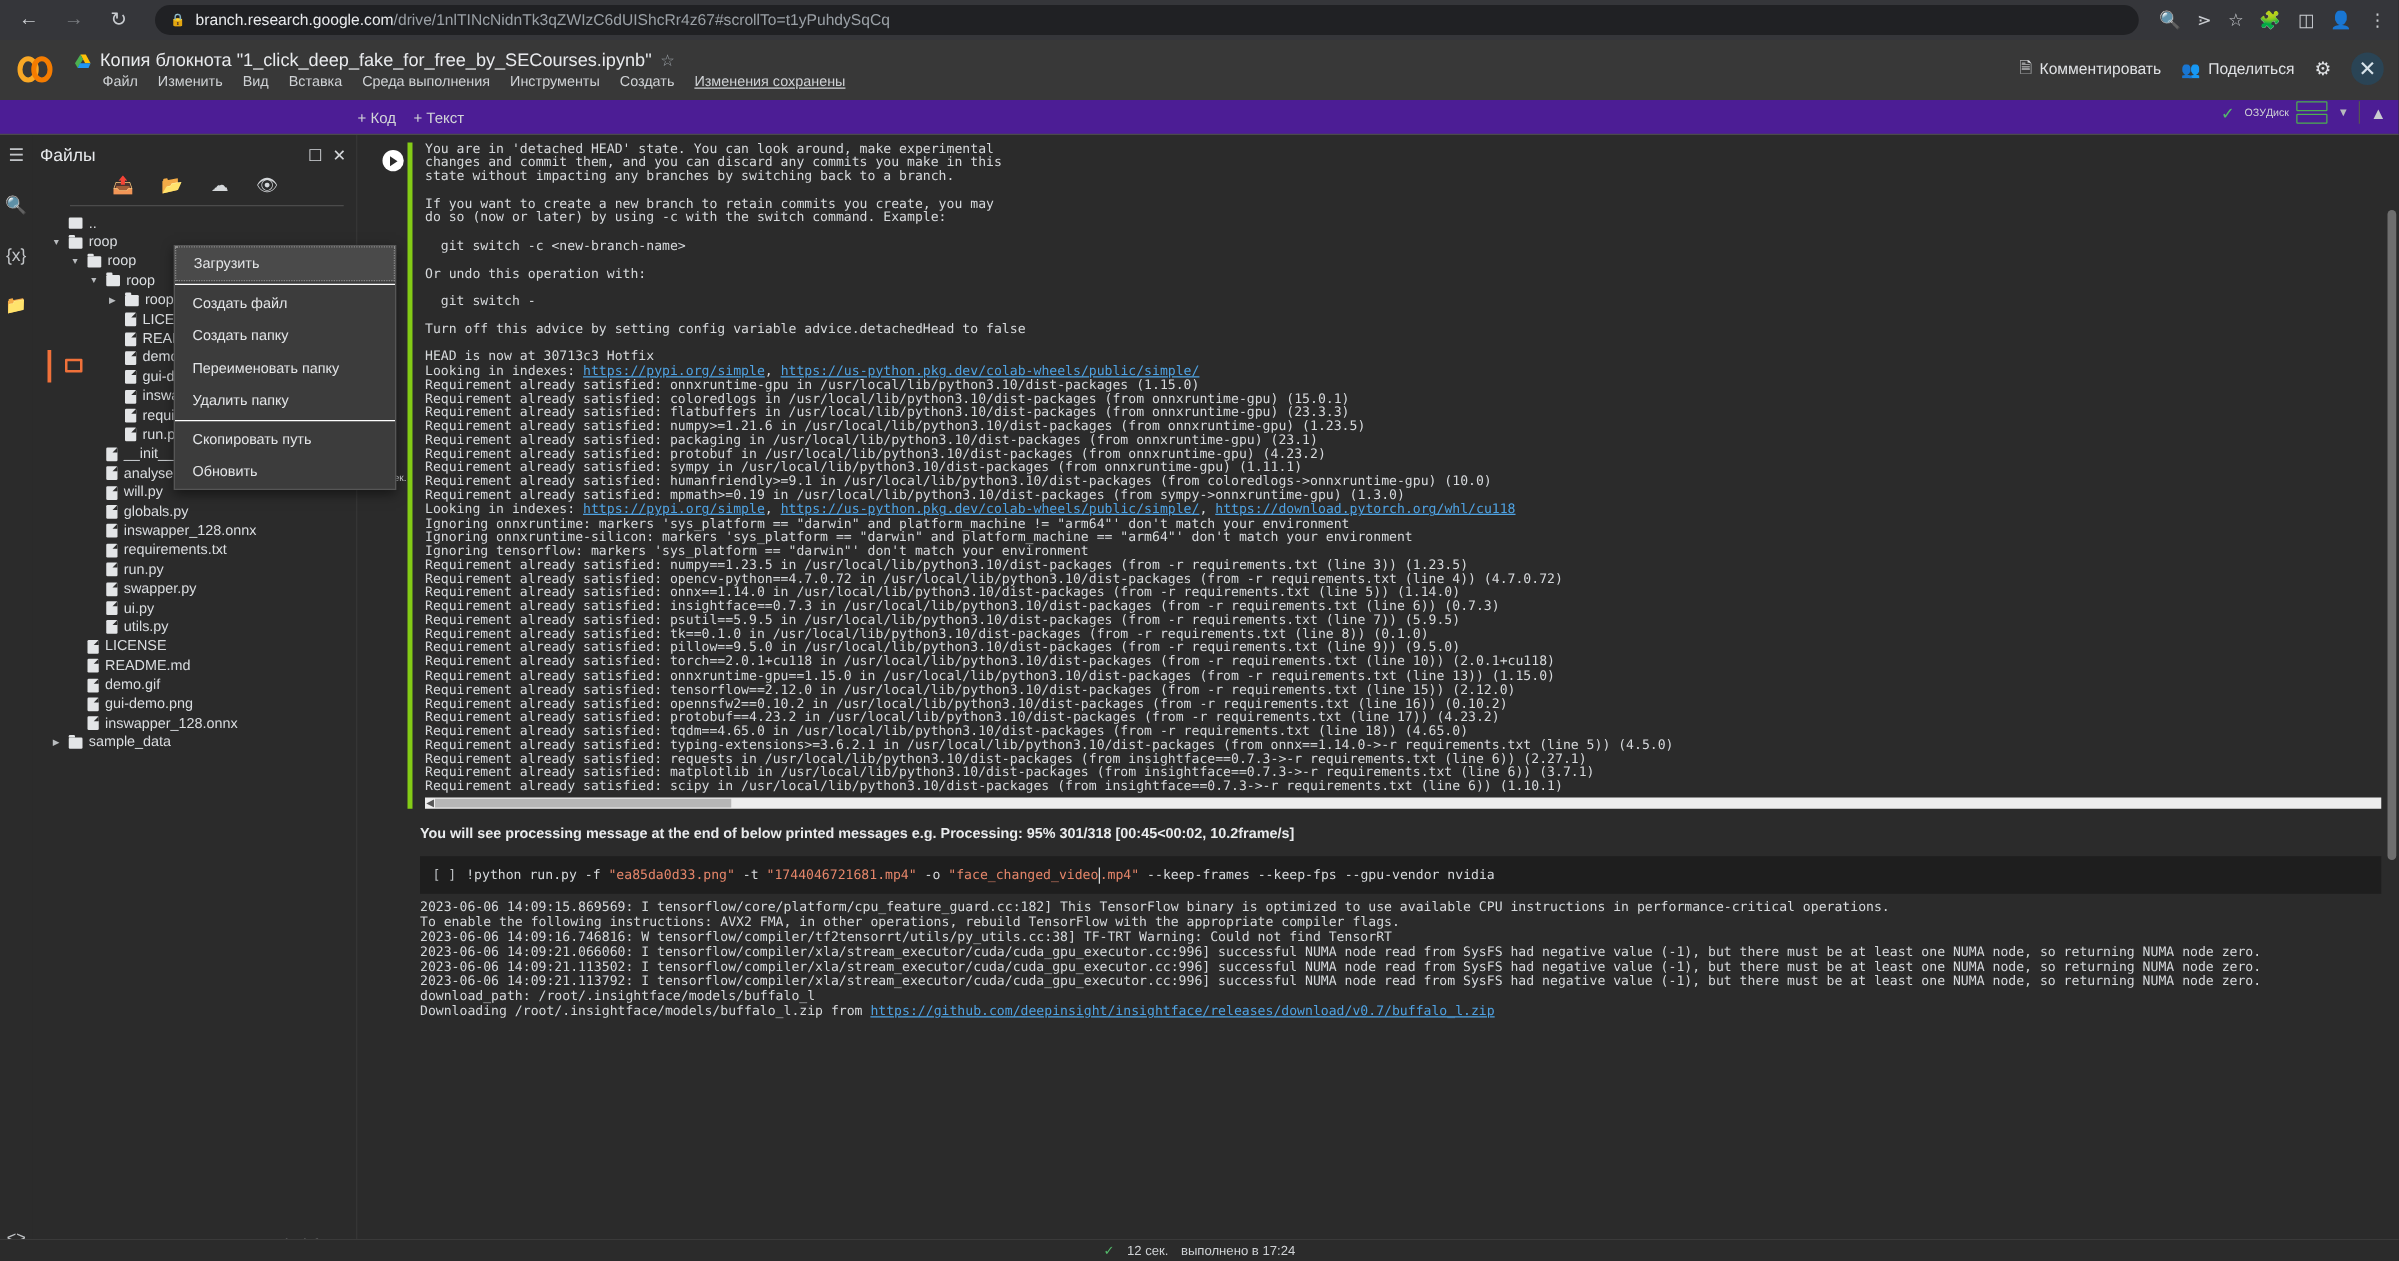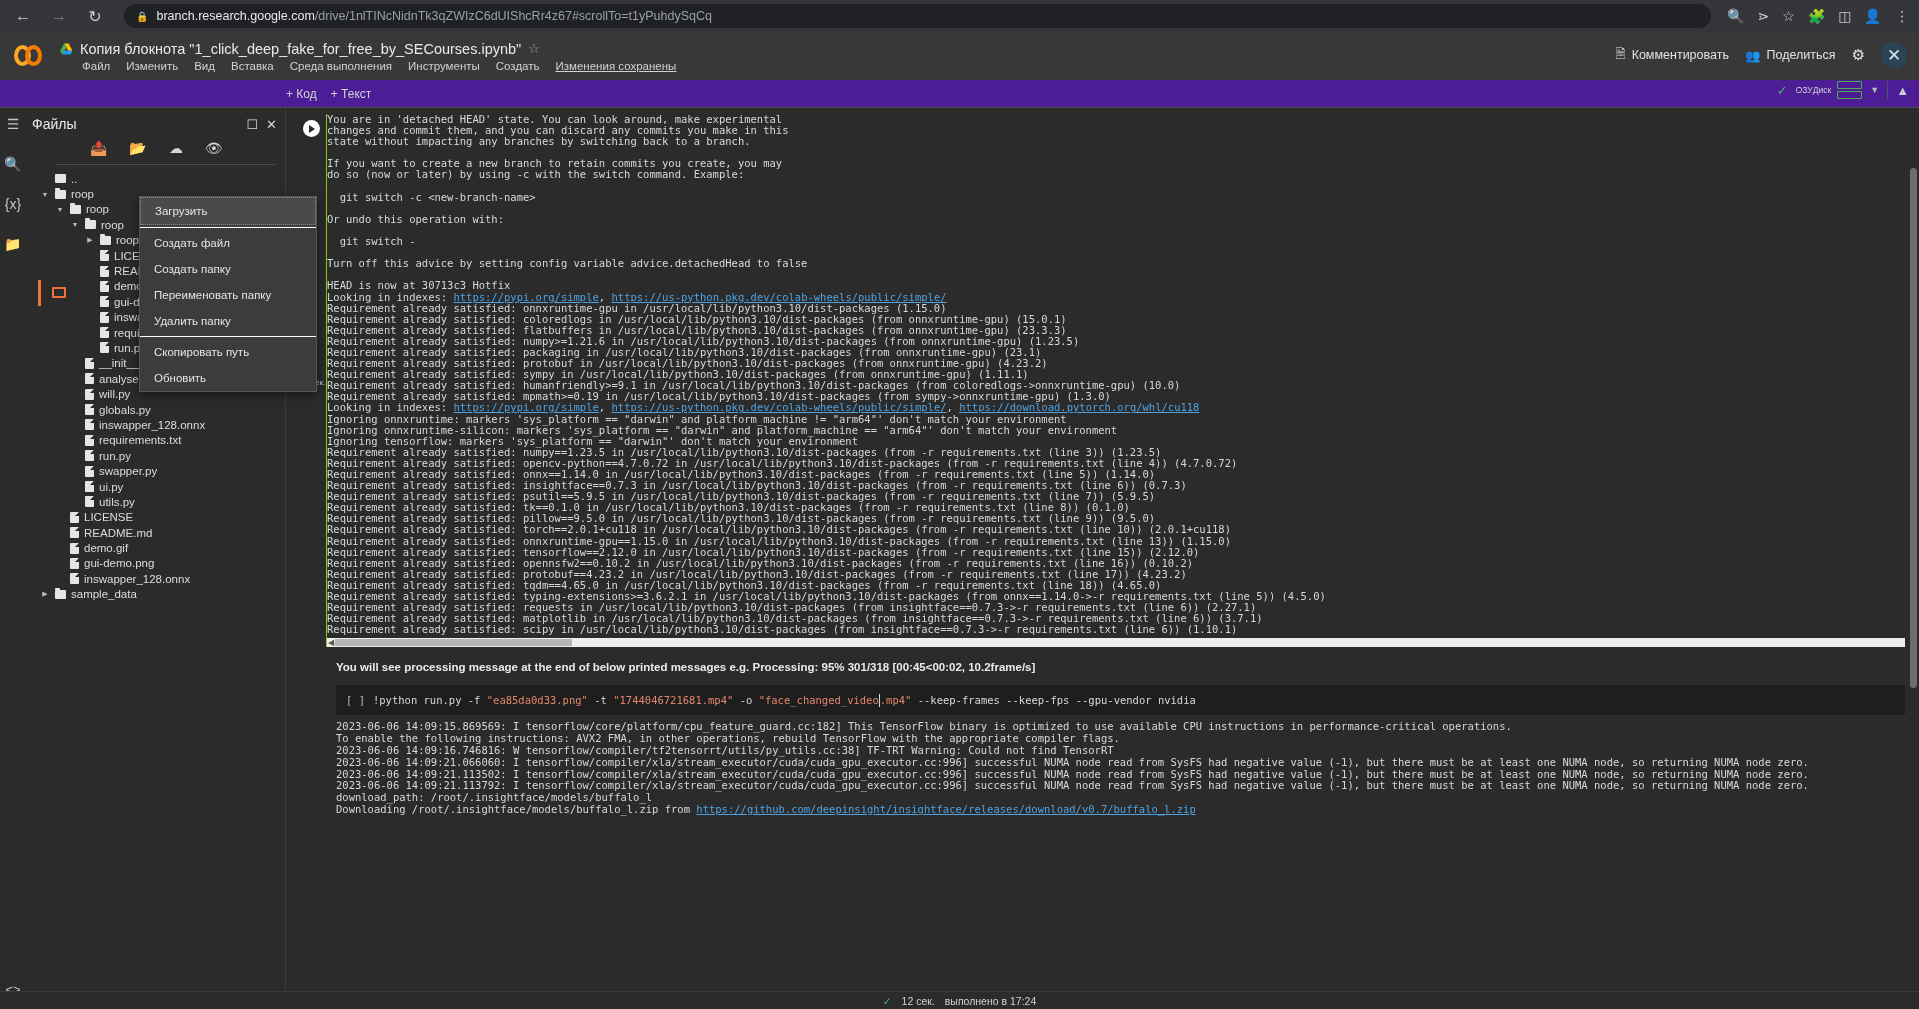--- a/index.html
+++ b/index.html
@@ -112,21 +112,21 @@
   
   .nb { flex:1; background:#2b2b2b; overflow:hidden; position:relative; }
   .cell { margin:6px 14px 0 6px; display:flex; }
   .gutter { width:34px; display:flex; flex-direction:row; align-items:center;
       padding-top:4px; font-size:8px; color:#cfd2d5; }
   .gutter .ok { color:#53b96a; font-size:12px; line-height:10px; }
   .runbtn { width:17px; height:17px; border-radius:50%; background:#fff;
       display:flex; align-items:center; justify-content:center; margin-top:4px; }
   .runbtn .tri { width:0;height:0;border-style:solid;border-width:4px 0 4px 6px;
       border-color:transparent transparent transparent #2b2b2b; margin-left:1px;}
-  .out-wrap { flex:1; border-left:1px solid #84cc16; padding-left:0; position:relative; }
+  .out-wrap { flex:1; border-left:4px solid #84cc16; padding-left:10px; position:relative; }
   pre.term { font-family:"DejaVu Sans Mono", monospace; font-size:10.5px; line-height:11.1px;
       color:#d6d9dc; white-space:pre; }
   pre.term a { color:#4fa3e3; text-decoration:underline; }
   .hscroll { height:9px; background:#ededed; margin-top:3px; position:relative; }
   .hscroll .thumb { position:absolute; left:8px; top:1px; width:237px; height:7px;
       background:#b6b6b6; }
   .hscroll .lar { position:absolute; left:1px; top:0px; color:#555; font-size:8px; }
 
   .md-note { margin:14px 0 0 50px; font-size:11.5px; color:#e9ebed; font-weight:bold; }
 

